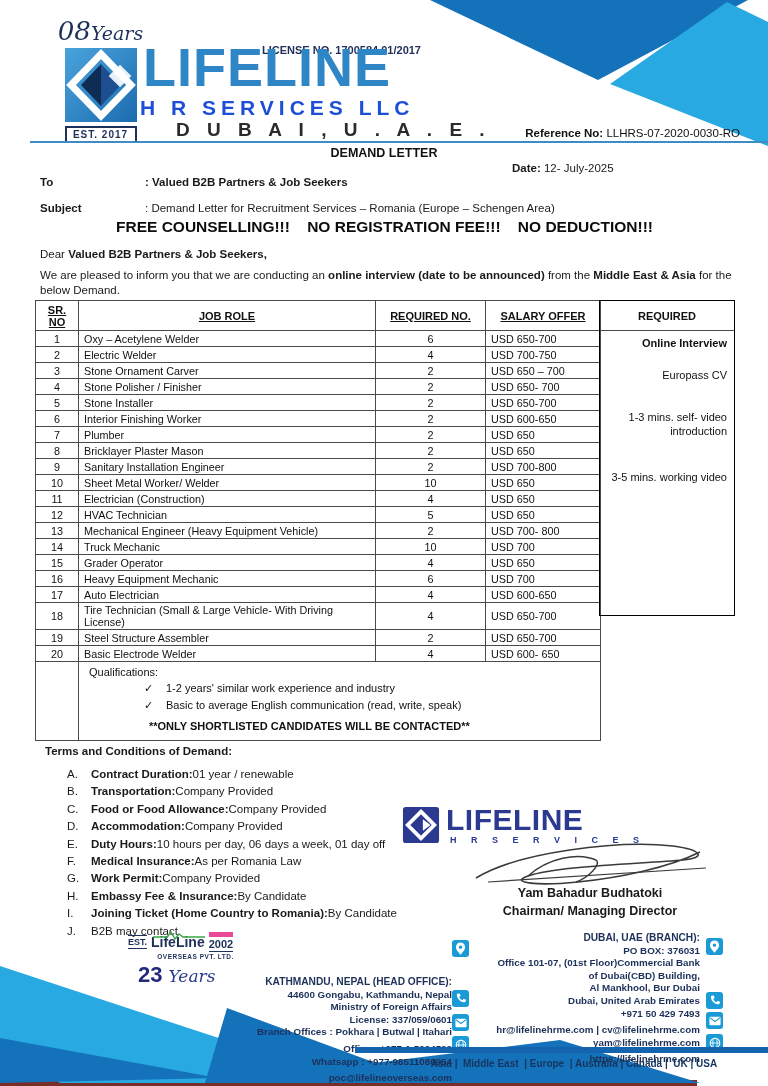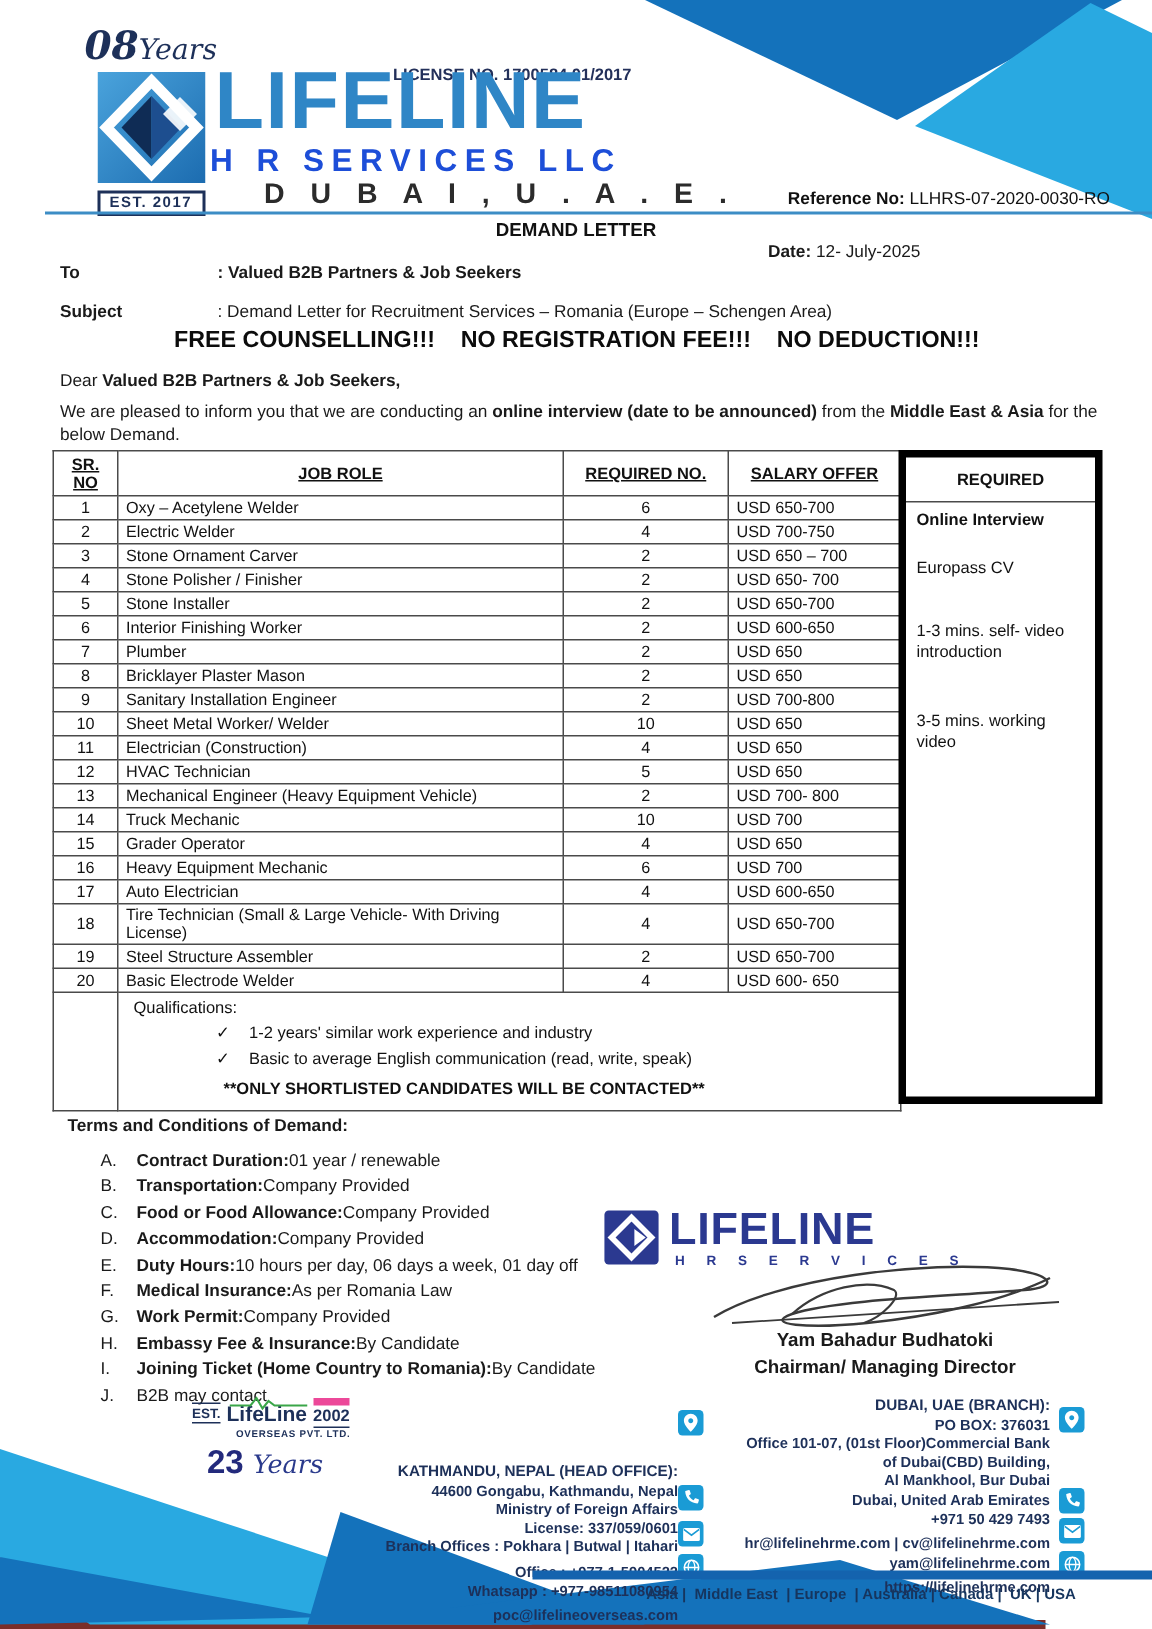--- a/index.html
+++ b/index.html
@@ -7,21 +7,21 @@
   body { font-family:"Liberation Sans", sans-serif; }
   .page {
     position:relative; width:768px; height:1086px; margin:0 auto;
     background:#ffffff; overflow:hidden; color:#1a1a1a;
   }
   svg.deco { position:absolute; left:0; top:0; width:768px; height:1086px; pointer-events:none; }
 
   
   .logo-block { position:absolute; left:48px; top:16px; width:105px; text-align:center; }
   .years-line { font-family:"DejaVu Serif", serif; font-style:italic; color:#1d3059; }
-  .years-num { font-size:26px; font-weight:bold; }
+  .years-num { font-size:26px; font-weight:normal; }
   .years-word { font-size:19px; }
   .logo-sq { margin:2px auto 0; width:72px; }
   .est-bar { width:72px; margin:0 auto; background:#fff; border:2px solid #1d3059; font-size:10px; font-weight:bold; color:#1d3059; letter-spacing:1px; padding:1px 0; }
   .license { position:absolute; left:262px; top:44px; font-size:11px; font-weight:bold; color:#23305a; }
   .brand-main { position:absolute; left:143px; top:40px; font-size:54px; font-weight:800; letter-spacing:1px; color:#2f86c6; line-height:1; }
   .brand-sub { position:absolute; left:140px; top:96px; font-size:21px; font-weight:600; letter-spacing:5px; color:#1d4ed8; }
   .brand-city { position:absolute; left:176px; top:119px; font-size:19px; font-weight:600; letter-spacing:6px; color:#2b2b2b; }
   .ref-line { position:absolute; right:28px; top:127px; font-size:11.5px; color:#111; }
   .ref-line b { font-weight:bold; }
   .header-rule { position:absolute; left:30px; top:141px; width:738px; height:2px; background:#3c8dc5; }
@@ -47,21 +47,21 @@
   .demand-table thead th { height:30px; font-weight:bold; text-align:center; font-size:11px;text-decoration:underline; }
   .demand-table td.sr { text-align:center; width:43px; height:16px; }
   .demand-table td.role { width:297px; }
   .demand-table td.req { width:110px; text-align:center; }
   .demand-table td.salary { width:115px; }
   .qual-cell { padding:4px 10px 6px 10px !important; }
   .qual-title { font-size:11px; }
   .qual-item { margin:4px 0 0 55px; font-size:11px; }
   .qual-item .chk { display:inline-block; width:22px; }
   .qual-note { margin:8px 0 2px 60px; font-weight:bold; font-size:11px; }
-  .required-col { position:absolute; left:599px; top:300px; width:136px; height:436px; border:5px solid #000000; }
+  .required-col { position:absolute; left:599px; top:300px; width:136px; height:316px; border:1px solid #000000;text-align:right; }
   .required-head { height:30px; border-bottom:1px solid #4a4a4a; display:flex; align-items:center; justify-content:center; font-weight:bold; font-size:11px; color:#111; }
   .required-notes { padding:5px 7px; font-size:11px; color:#111; line-height:14px; }
   .rn1 { font-weight:bold; }
   .rn2 { margin-top:18px; }
   .rn3 { margin-top:28px; }
   .rn4 { margin-top:32px; }
 
   
   .terms { position:absolute; left:45px; top:745px; width:430px; }
   .terms-title { font-size:11.5px; font-weight:bold; margin-bottom:9px; }

